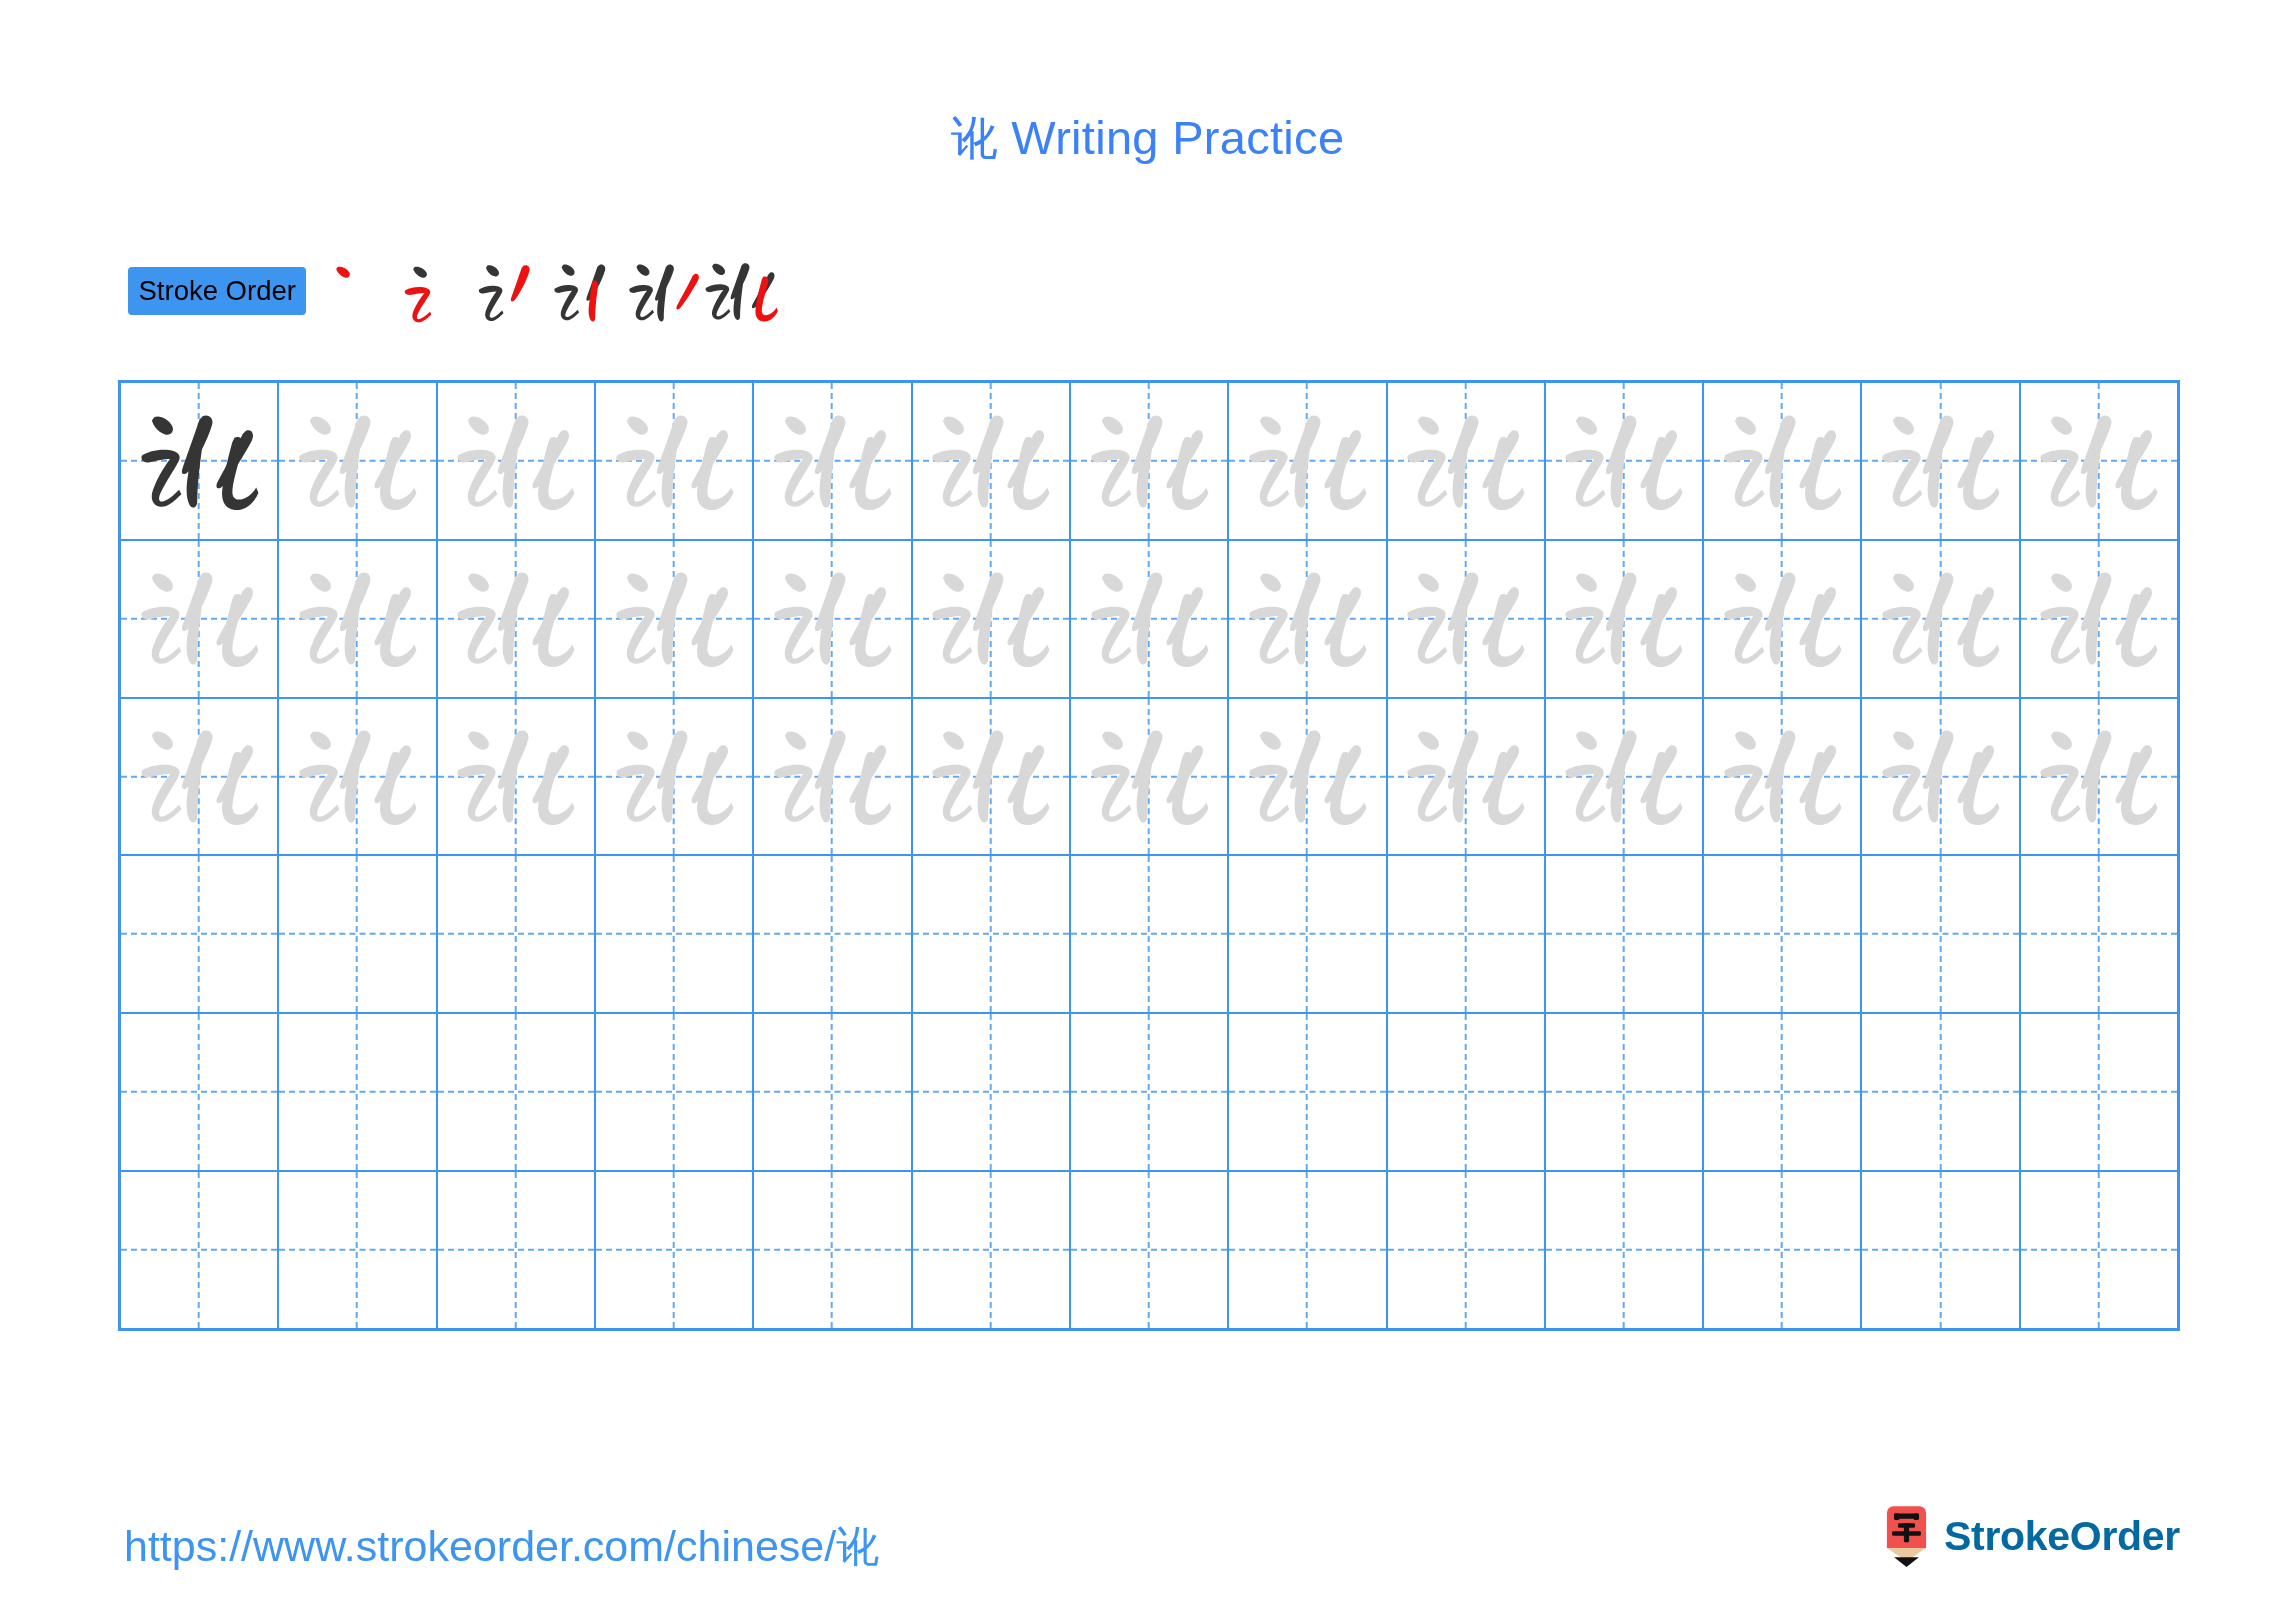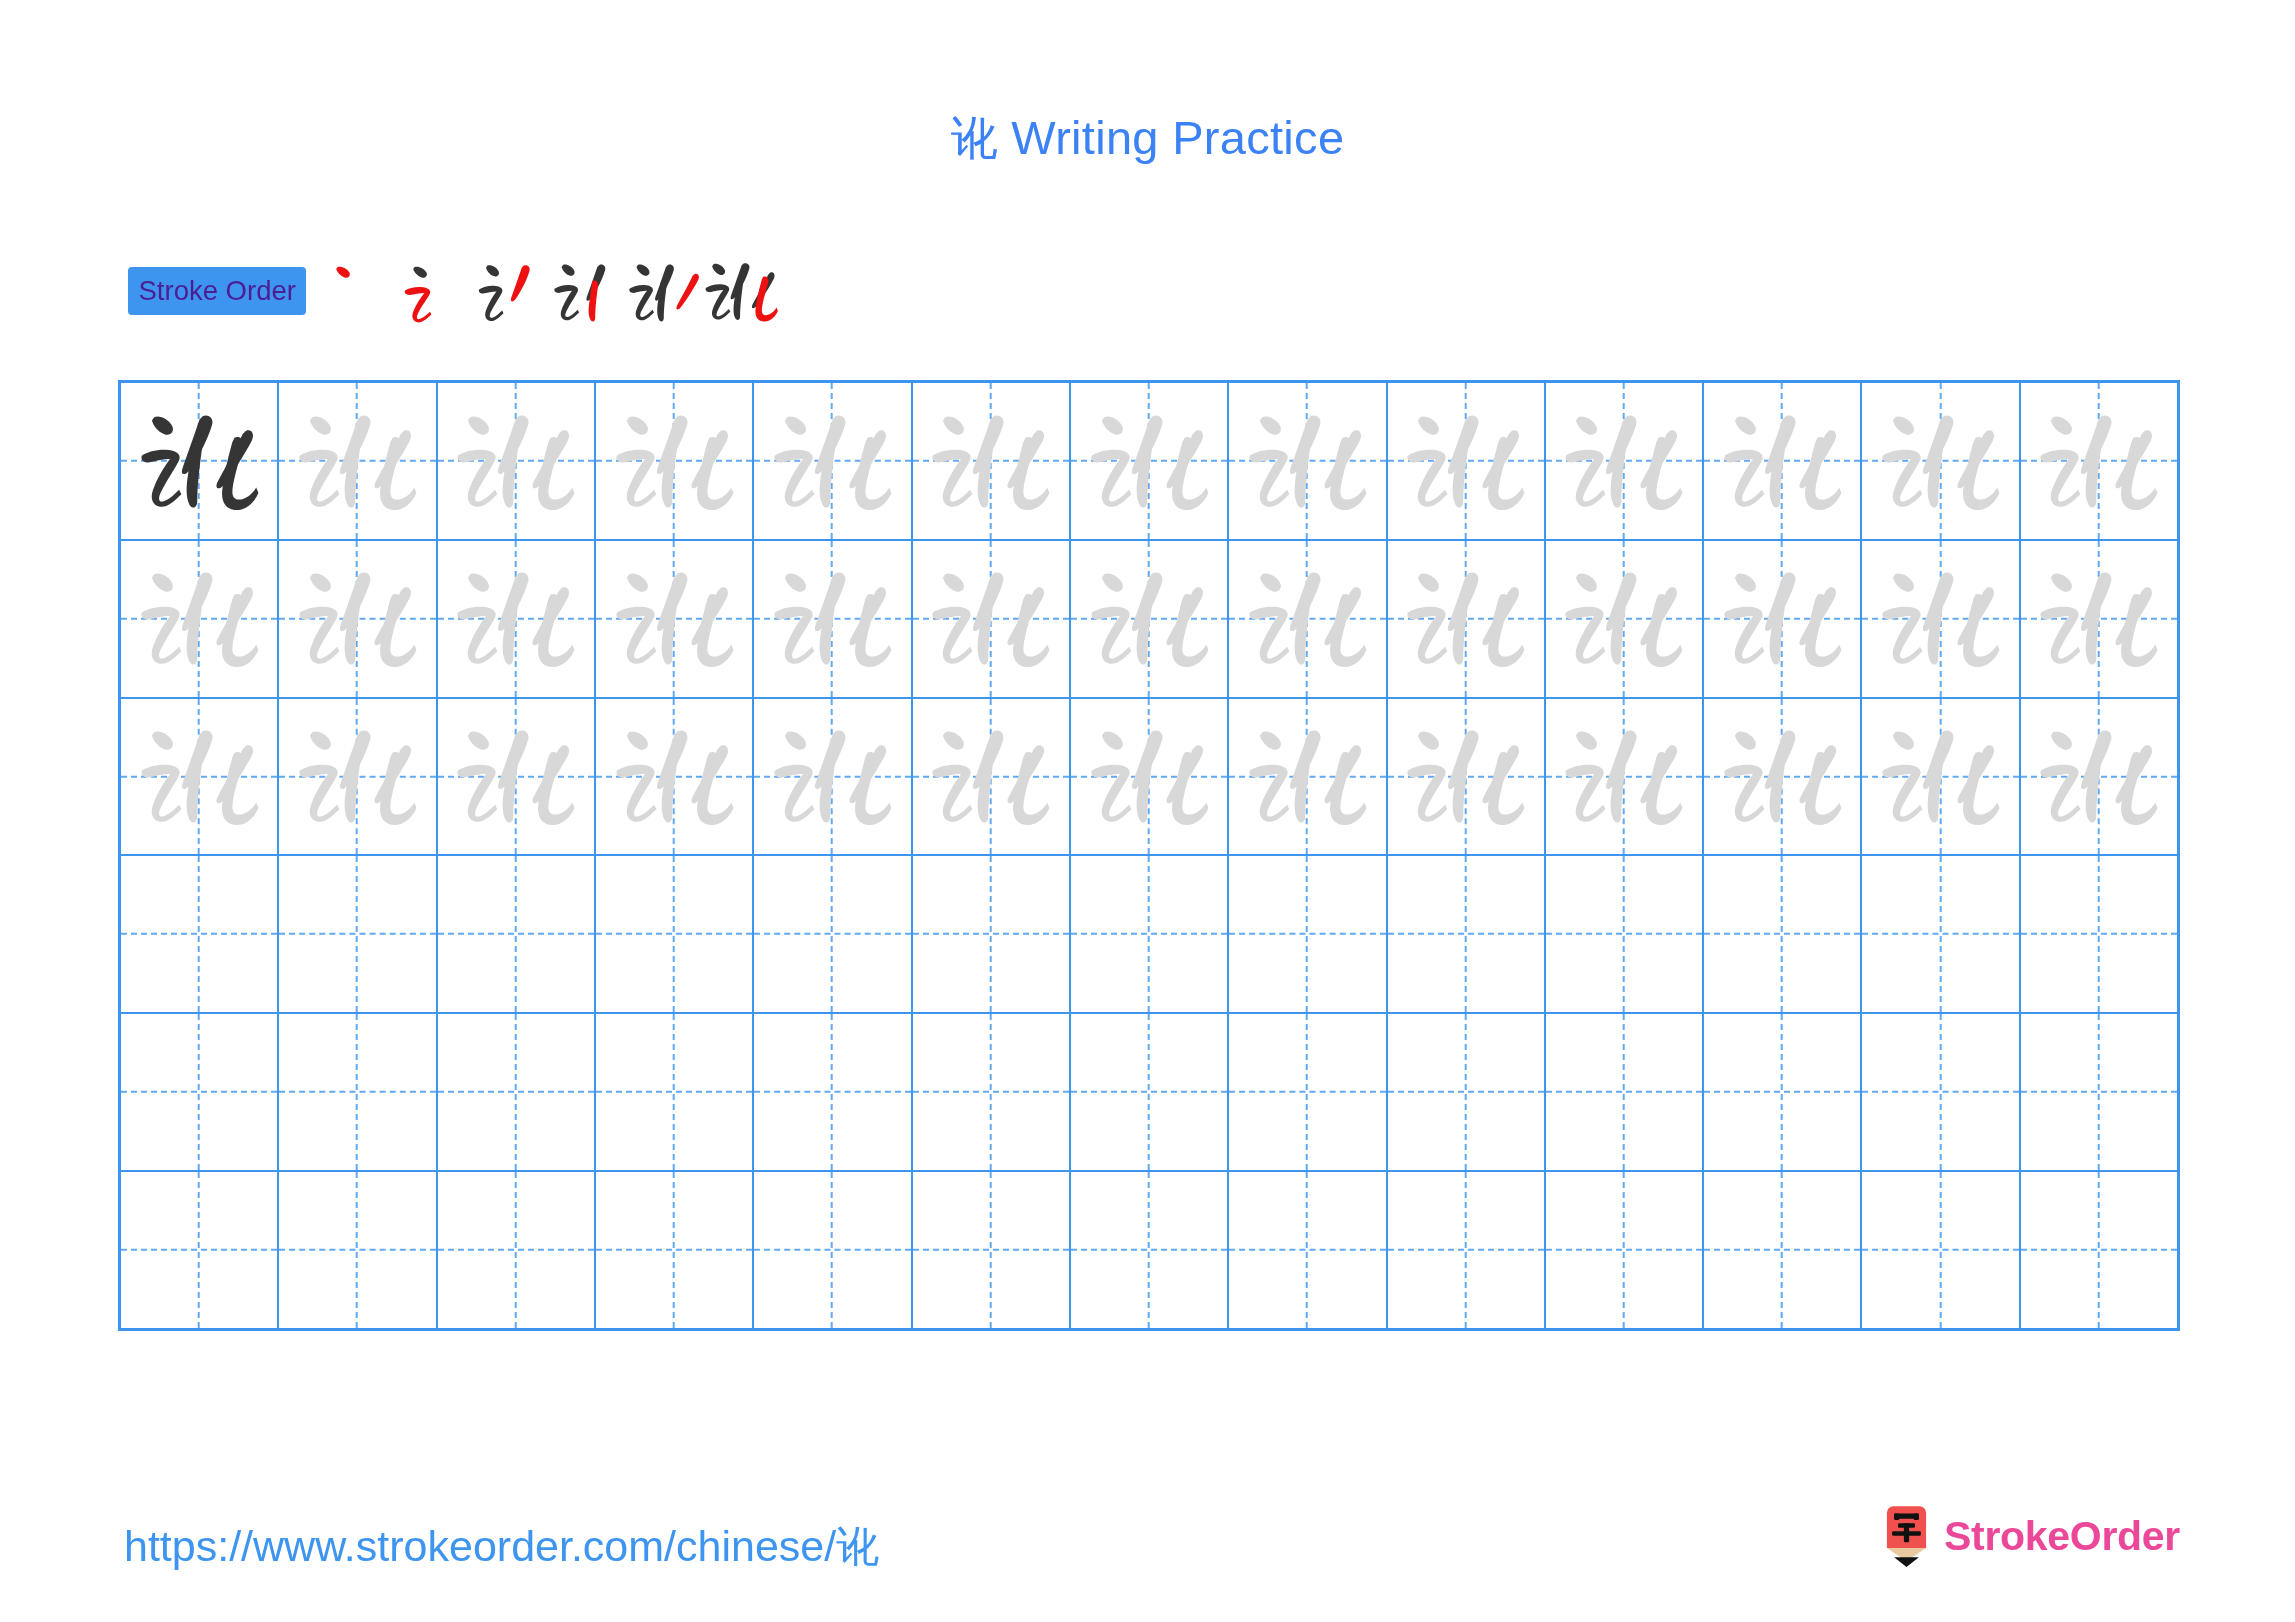--- a/index.html
+++ b/index.html
@@ -33,21 +33,21 @@
   #stroke-order-row {
     position: absolute;
     top: 255px;
     left: 128px;
     display: flex;
     align-items: center;
     height: 72px;
   }
   #stroke-order-badge {
     background: #3d95f0;
-    color: #4c1d95;
+    color: #000000;
     font-size: 27.5px;
     line-height: 1;
     padding: 9.8px 10.5px 11px 10.5px;
     border-radius: 3.9px;
     white-space: nowrap;
     flex: 0 0 auto;
   }
   #stroke-steps {
     display: flex;
     align-items: center;
@@ -152,21 +152,21 @@
   #logo-mark {
     width: 47px;
     height: 62px;
     flex: 0 0 auto;
     margin-right: 14.4px;
   }
   #logo-mark svg { width: 100%; height: 100%; display: block; }
   #logo-text {
     font-size: 41px;
     font-weight: bold;
-    color: #ec4899;
+    color: #0369a1;
     letter-spacing: -0.3px;
     white-space: nowrap;
   }
 </style>
 </head>
 <body>
 
 <div id="page-title">讹 Writing Practice</div>
 
 <div id="stroke-order-row">

